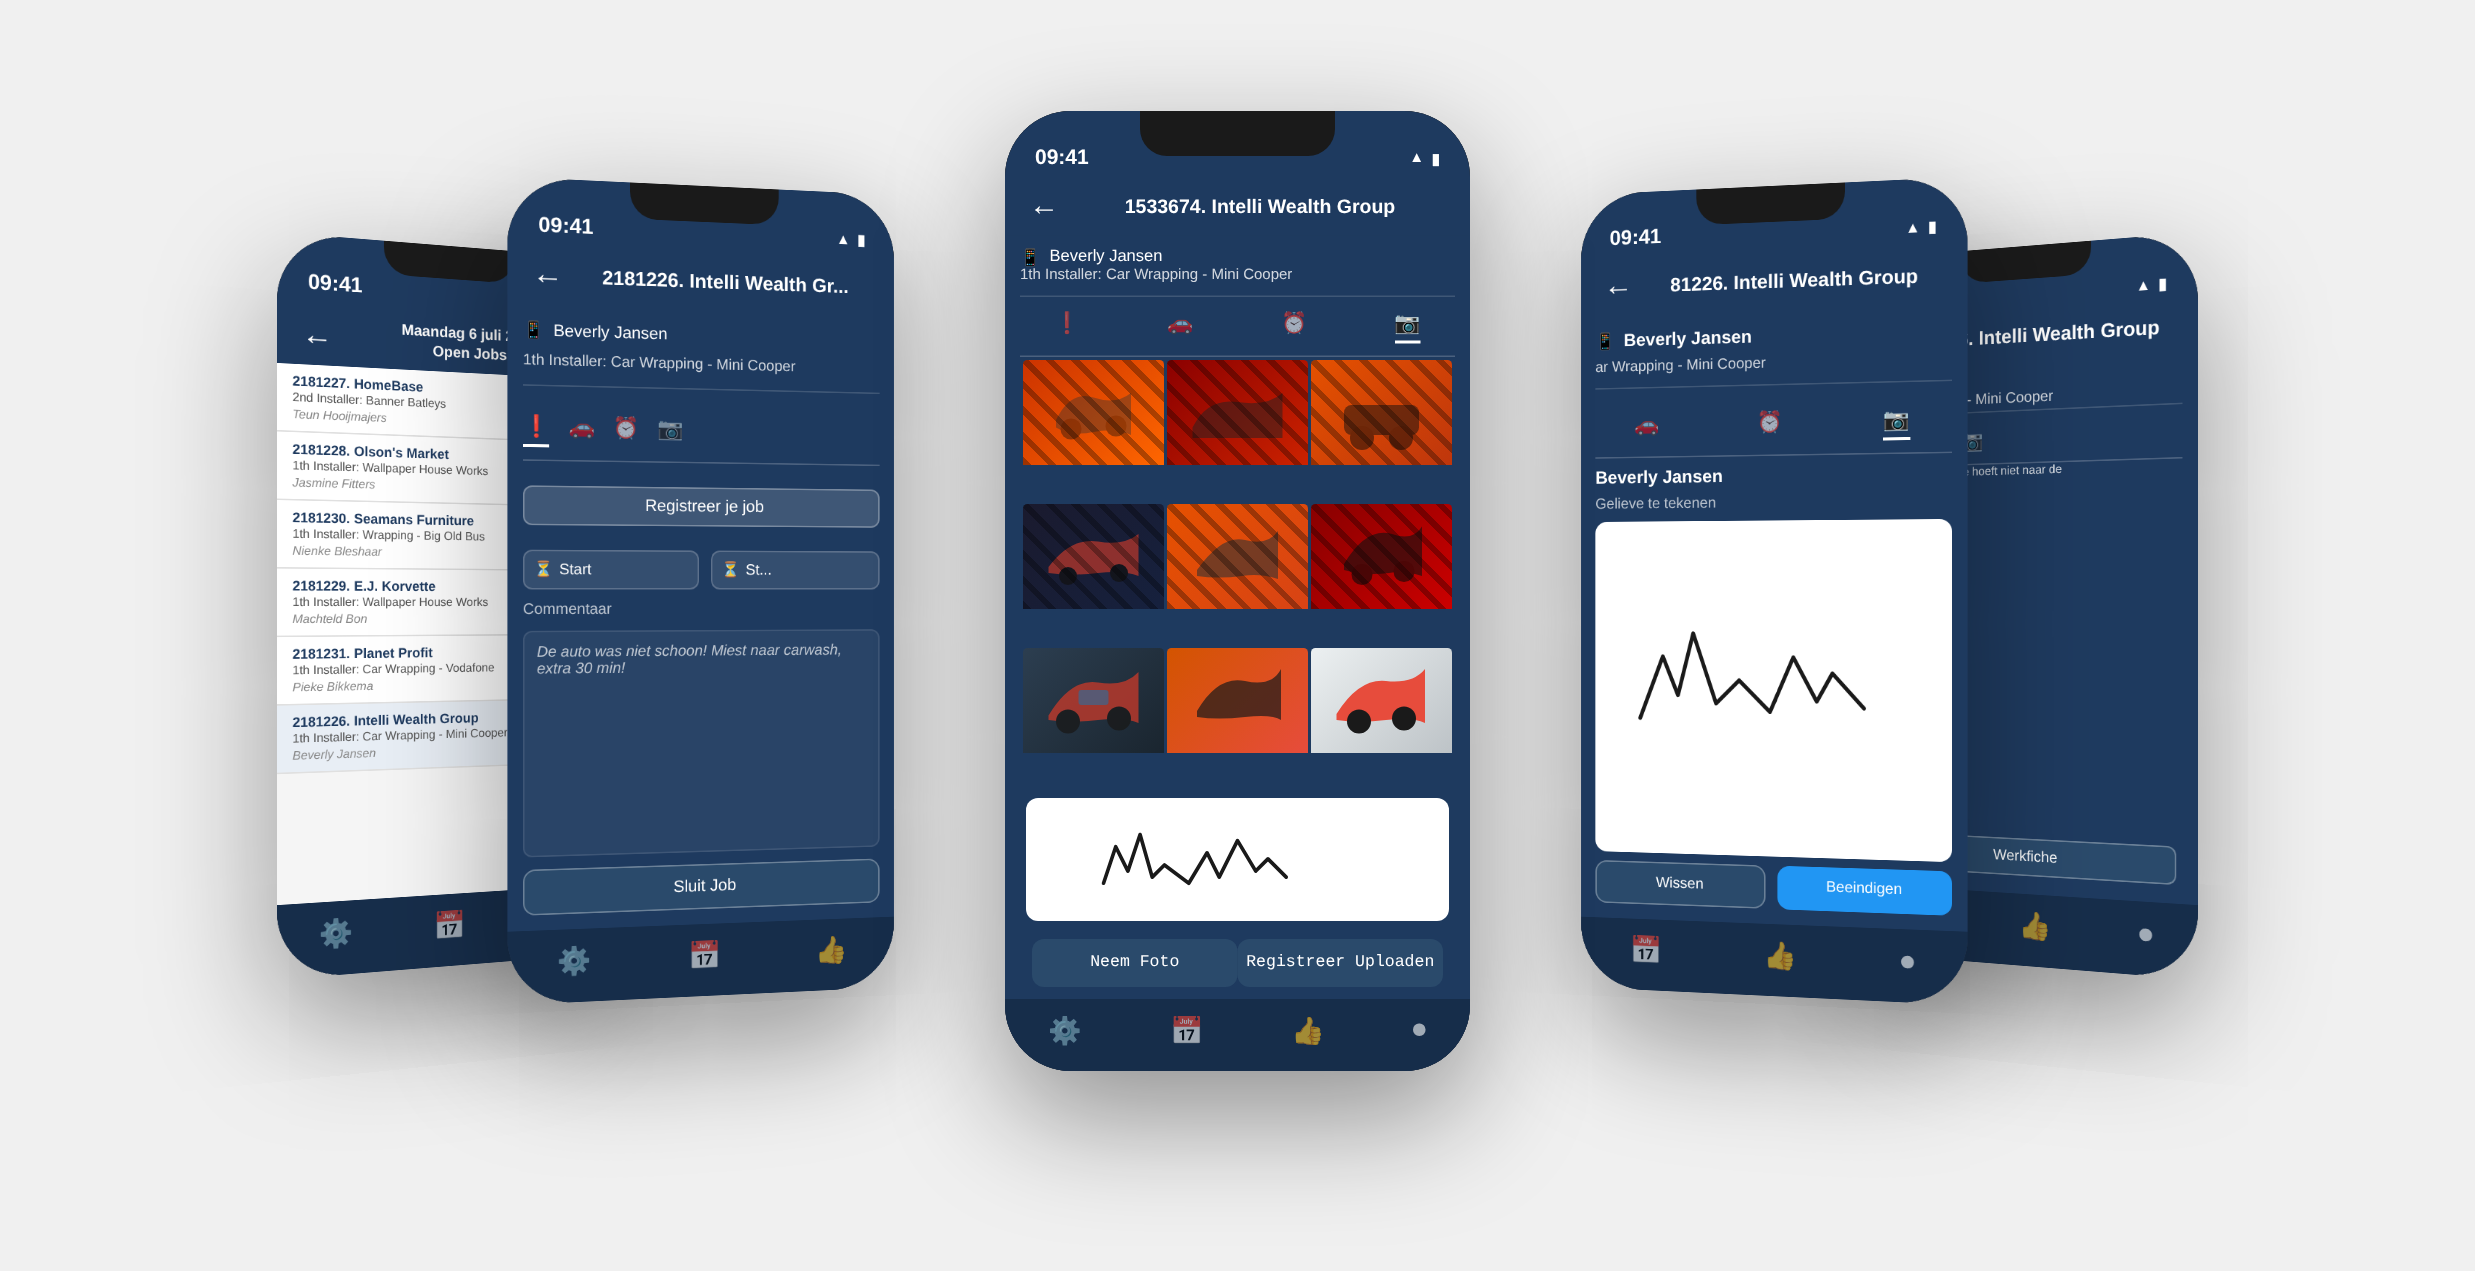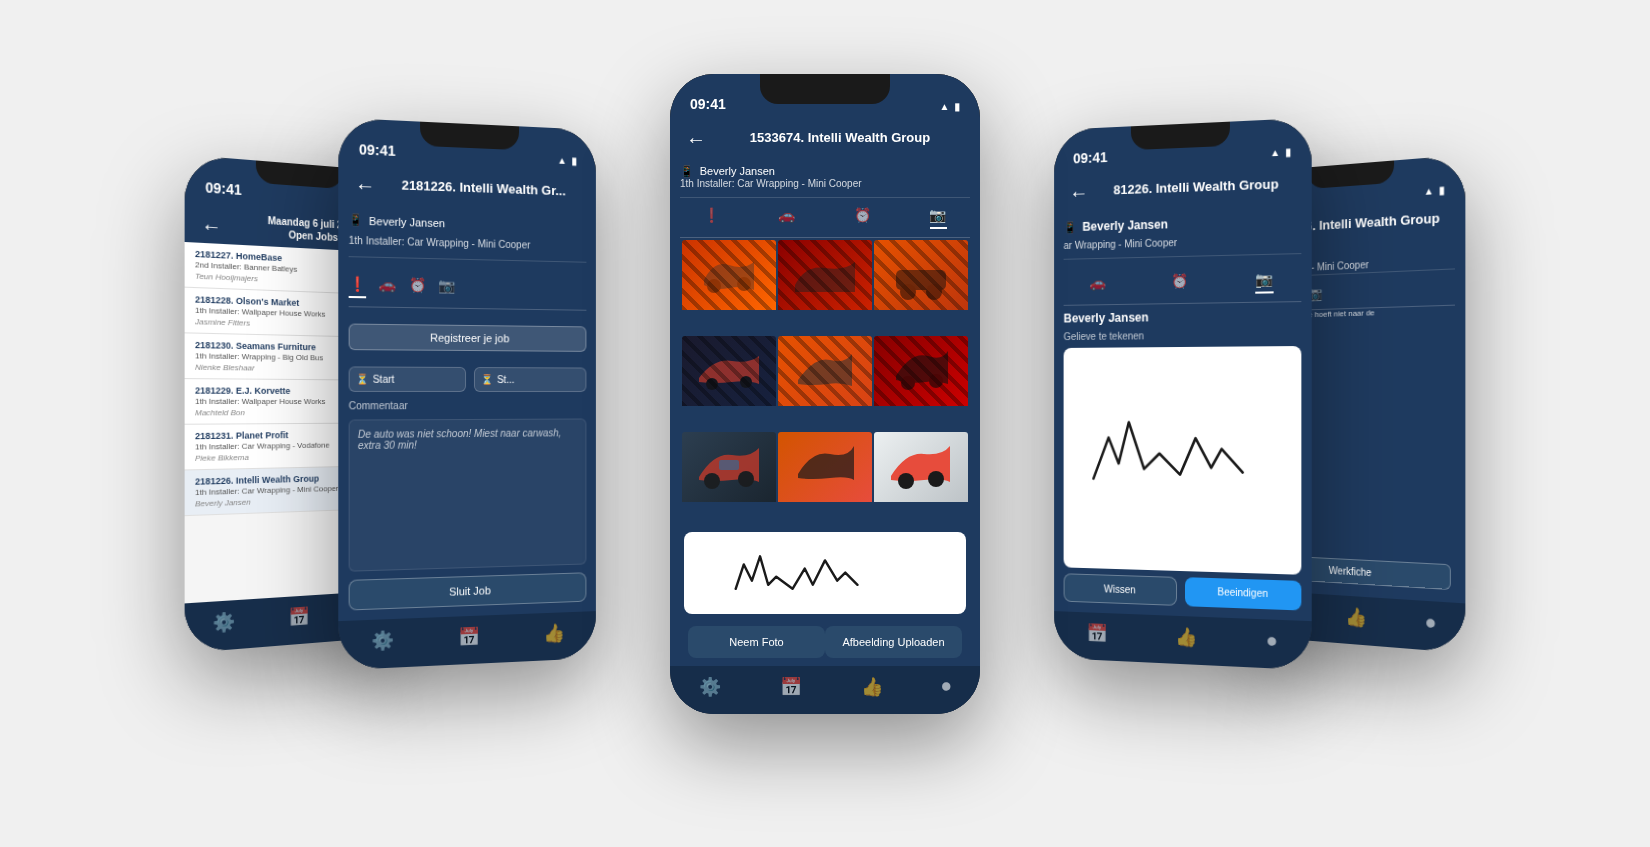--- a/index.html
+++ b/index.html
@@ -362,20 +362,21 @@
 
     .signature-svg {
       width: 100%;
       height: 100%;
     }
 
     .photo-buttons {
       display: flex;
       gap: 0;
       padding: 8px;
+      font-family: Liberation Mono, monospace;
     }
 
     .photo-btn {
       flex: 1;
       background: #2a4a6b;
       border: none;
       color: white;
       font-size: 11px;
       padding: 10px 4px;
       border-radius: 8px;
@@ -704,21 +705,21 @@
           </div>
         </div>
 
         <div class="signature-box">
           <svg class="signature-svg" viewBox="0 0 280 100">
             <path d="M30,70 L40,40 L50,60 L60,30 L70,65 L80,55 L100,70 L115,45 L125,65 L140,35 L155,60 L165,50 L180,65" stroke="#1a1a1a" stroke-width="3" fill="none" stroke-linecap="round" stroke-linejoin="round"></path>
           </svg>
         </div>
         <div class="photo-buttons">
           <div class="photo-btn">Neem Foto</div>
-          <div class="photo-btn">Afbeelding Uploaden</div>
+          <div class="photo-btn">Registreer Uploaden</div>
         </div>
       </div>
       <div class="tab-bar">
         <span class="tab-item">⚙️</span>
         <span class="tab-item">📅</span>
         <span class="tab-item">👍</span>
         <span class="tab-item">⏺</span>
       </div>
     </div>
   </div>

